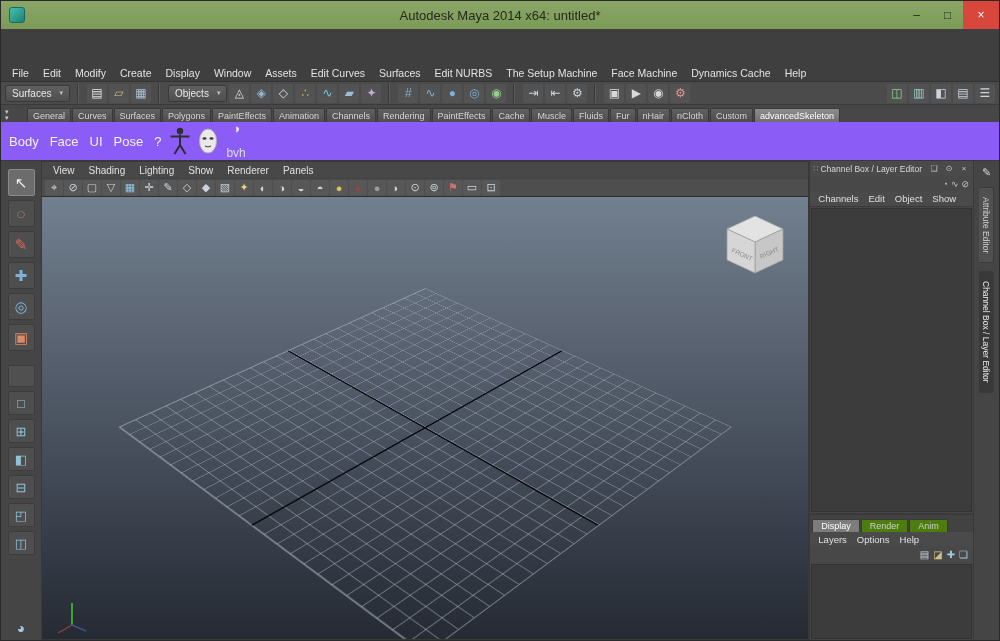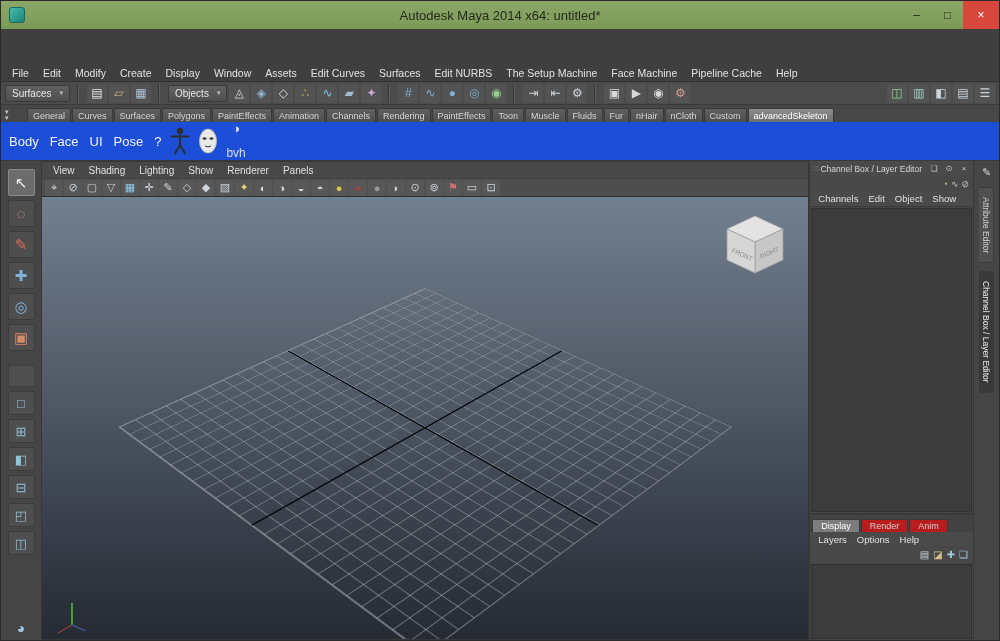--- a/index.html
+++ b/index.html
@@ -41,21 +41,21 @@
 
   
   .shelf-tabs { flex:0 0 17px; background:#474747; display:flex; align-items:flex-end;
     gap:1px; padding:0 2px 0 26px; position:relative; overflow:hidden; }
   .shelf-corner { position:absolute; left:4px; bottom:1px; font-size:7px; color:#c8c8c8;
     display:flex; flex-direction:column; line-height:6px; }
   .shelf-tab { font-size:9px; color:#d4d4d4; background:linear-gradient(#606060,#4d4d4d);
     border:1px solid #393939; border-bottom:none; border-radius:2px 2px 0 0;
     padding:2px 5px 1px; white-space:nowrap; }
   .shelf-tab.active { background:linear-gradient(#8d8d8d,#6f6f6f); color:#ffffff; }
-  .shelf { flex:0 0 36px; background:#1d4ed8; border-bottom:1px solid #393939;
+  .shelf { flex:0 0 36px; background:#8b5cf6; border-bottom:1px solid #393939;
     display:flex; align-items:center; padding:2px 6px; gap:7px; }
   .shelf-btn { font-size:13px; color:#f2f2f2; padding:2px 2px; white-space:nowrap; }
   .shelf-icon-btn { display:flex; align-items:center; justify-content:center; }
   .bvh { display:flex; flex-direction:column; align-items:center; line-height:10px; color:#e8e8e8; }
   .bvh .glyph { font-size:13px; }
   .bvh .bvh-label { font-size:12px; color:#ddd;margin-top:14px; }
 
   
   .main { flex:1; display:flex; min-height:0; }
 
@@ -106,21 +106,21 @@
   .cb-toolbar { flex:0 0 15px; display:flex; align-items:center; justify-content:flex-end;
     gap:3px; padding:0 4px; background:#484848; }
   .cb-ticon { font-size:9px; color:#c8c8c8; }
   .cb-menus { flex:0 0 16px; display:flex; align-items:center; gap:2px; padding:0 4px;
     background:#4a4a4a; border-bottom:1px solid #3b3b3b; }
   .cb-menu-item { font-size:9.5px; color:#e0e0e0; padding:1px 4px; }
   .cb-body { flex:1; margin:1px; background:#3c3c3c; border:1px solid #323232; }
 
   .layer-editor { flex:0 0 127px; display:flex; flex-direction:column; border-top:2px solid #3a3a3a; }
   .layer-tabs { flex:0 0 17px; display:flex; gap:1px; padding:2px 2px 0 2px; background:#424242; align-items:flex-end; }
-  .layer-tab { font-size:9px; color:#cfcfcf; background:#b91c1c; border:1px solid #393939; border-bottom:none;
+  .layer-tab { font-size:9px; color:#cfcfcf; background:#4d7c0f; border:1px solid #393939; border-bottom:none;
     border-radius:2px 2px 0 0; padding:1px 8px; white-space:nowrap; }
   .layer-tab.active { background:#7c7c7c; color:#fff; }
   .layer-menus { flex:0 0 14px; display:flex; align-items:center; gap:2px; padding:0 4px; background:#4a4a4a; }
   .layer-menu-item { font-size:9.5px; color:#e0e0e0; padding:0 4px; }
   .layer-toolbar { flex:0 0 17px; display:flex; align-items:center; justify-content:flex-end;
     gap:4px; padding:0 5px; background:#484848; }
   .layer-icon { font-size:10px; }
   .layer-body { flex:1; margin:1px; background:#3c3c3c; border:1px solid #323232; }
 
   
@@ -153,21 +153,21 @@
       <span class="menu-item">Modify</span>
       <span class="menu-item">Create</span>
       <span class="menu-item">Display</span>
       <span class="menu-item">Window</span>
       <span class="menu-item">Assets</span>
       <span class="menu-item">Edit Curves</span>
       <span class="menu-item">Surfaces</span>
       <span class="menu-item">Edit NURBS</span>
       <span class="menu-item">The Setup Machine</span>
       <span class="menu-item">Face Machine</span>
-      <span class="menu-item">Pipeline Cache</span>
+      <span class="menu-item">Dynamics Cache</span>
       <span class="menu-item">Help</span>
     </div>
 
   <div class="statusline">
     <span class="dropdown">
       <span>Surfaces</span>
       <span class="caret">▾</span>
     </span>
     <span class="sl-divider"></span>
     <span class="repeat-row"><span class="sl-icon" style="color: rgb(224, 228, 232);">▤</span><span class="sl-icon" style="color: rgb(217, 192, 122);">▱</span><span class="sl-icon" style="color: rgb(174, 196, 214);">▦</span></span>
@@ -194,21 +194,21 @@
     </span>
   <span class="shelf-tab">General</span>
       <span class="shelf-tab">Curves</span>
       <span class="shelf-tab">Surfaces</span>
       <span class="shelf-tab">Polygons</span>
       <span class="shelf-tab">PaintEffects</span>
       <span class="shelf-tab">Animation</span>
       <span class="shelf-tab">Channels</span>
       <span class="shelf-tab">Rendering</span>
       <span class="shelf-tab">PaintEffects</span>
-      <span class="shelf-tab">Toon</span>
+      <span class="shelf-tab">Cache</span>
       <span class="shelf-tab">Muscle</span>
       <span class="shelf-tab">Fluids</span>
       <span class="shelf-tab">Fur</span>
       <span class="shelf-tab">nHair</span>
       <span class="shelf-tab">nCloth</span>
       <span class="shelf-tab">Custom</span>
       <span class="shelf-tab active">advancedSkeleton</span>
     </div>
 
   <div class="shelf">

